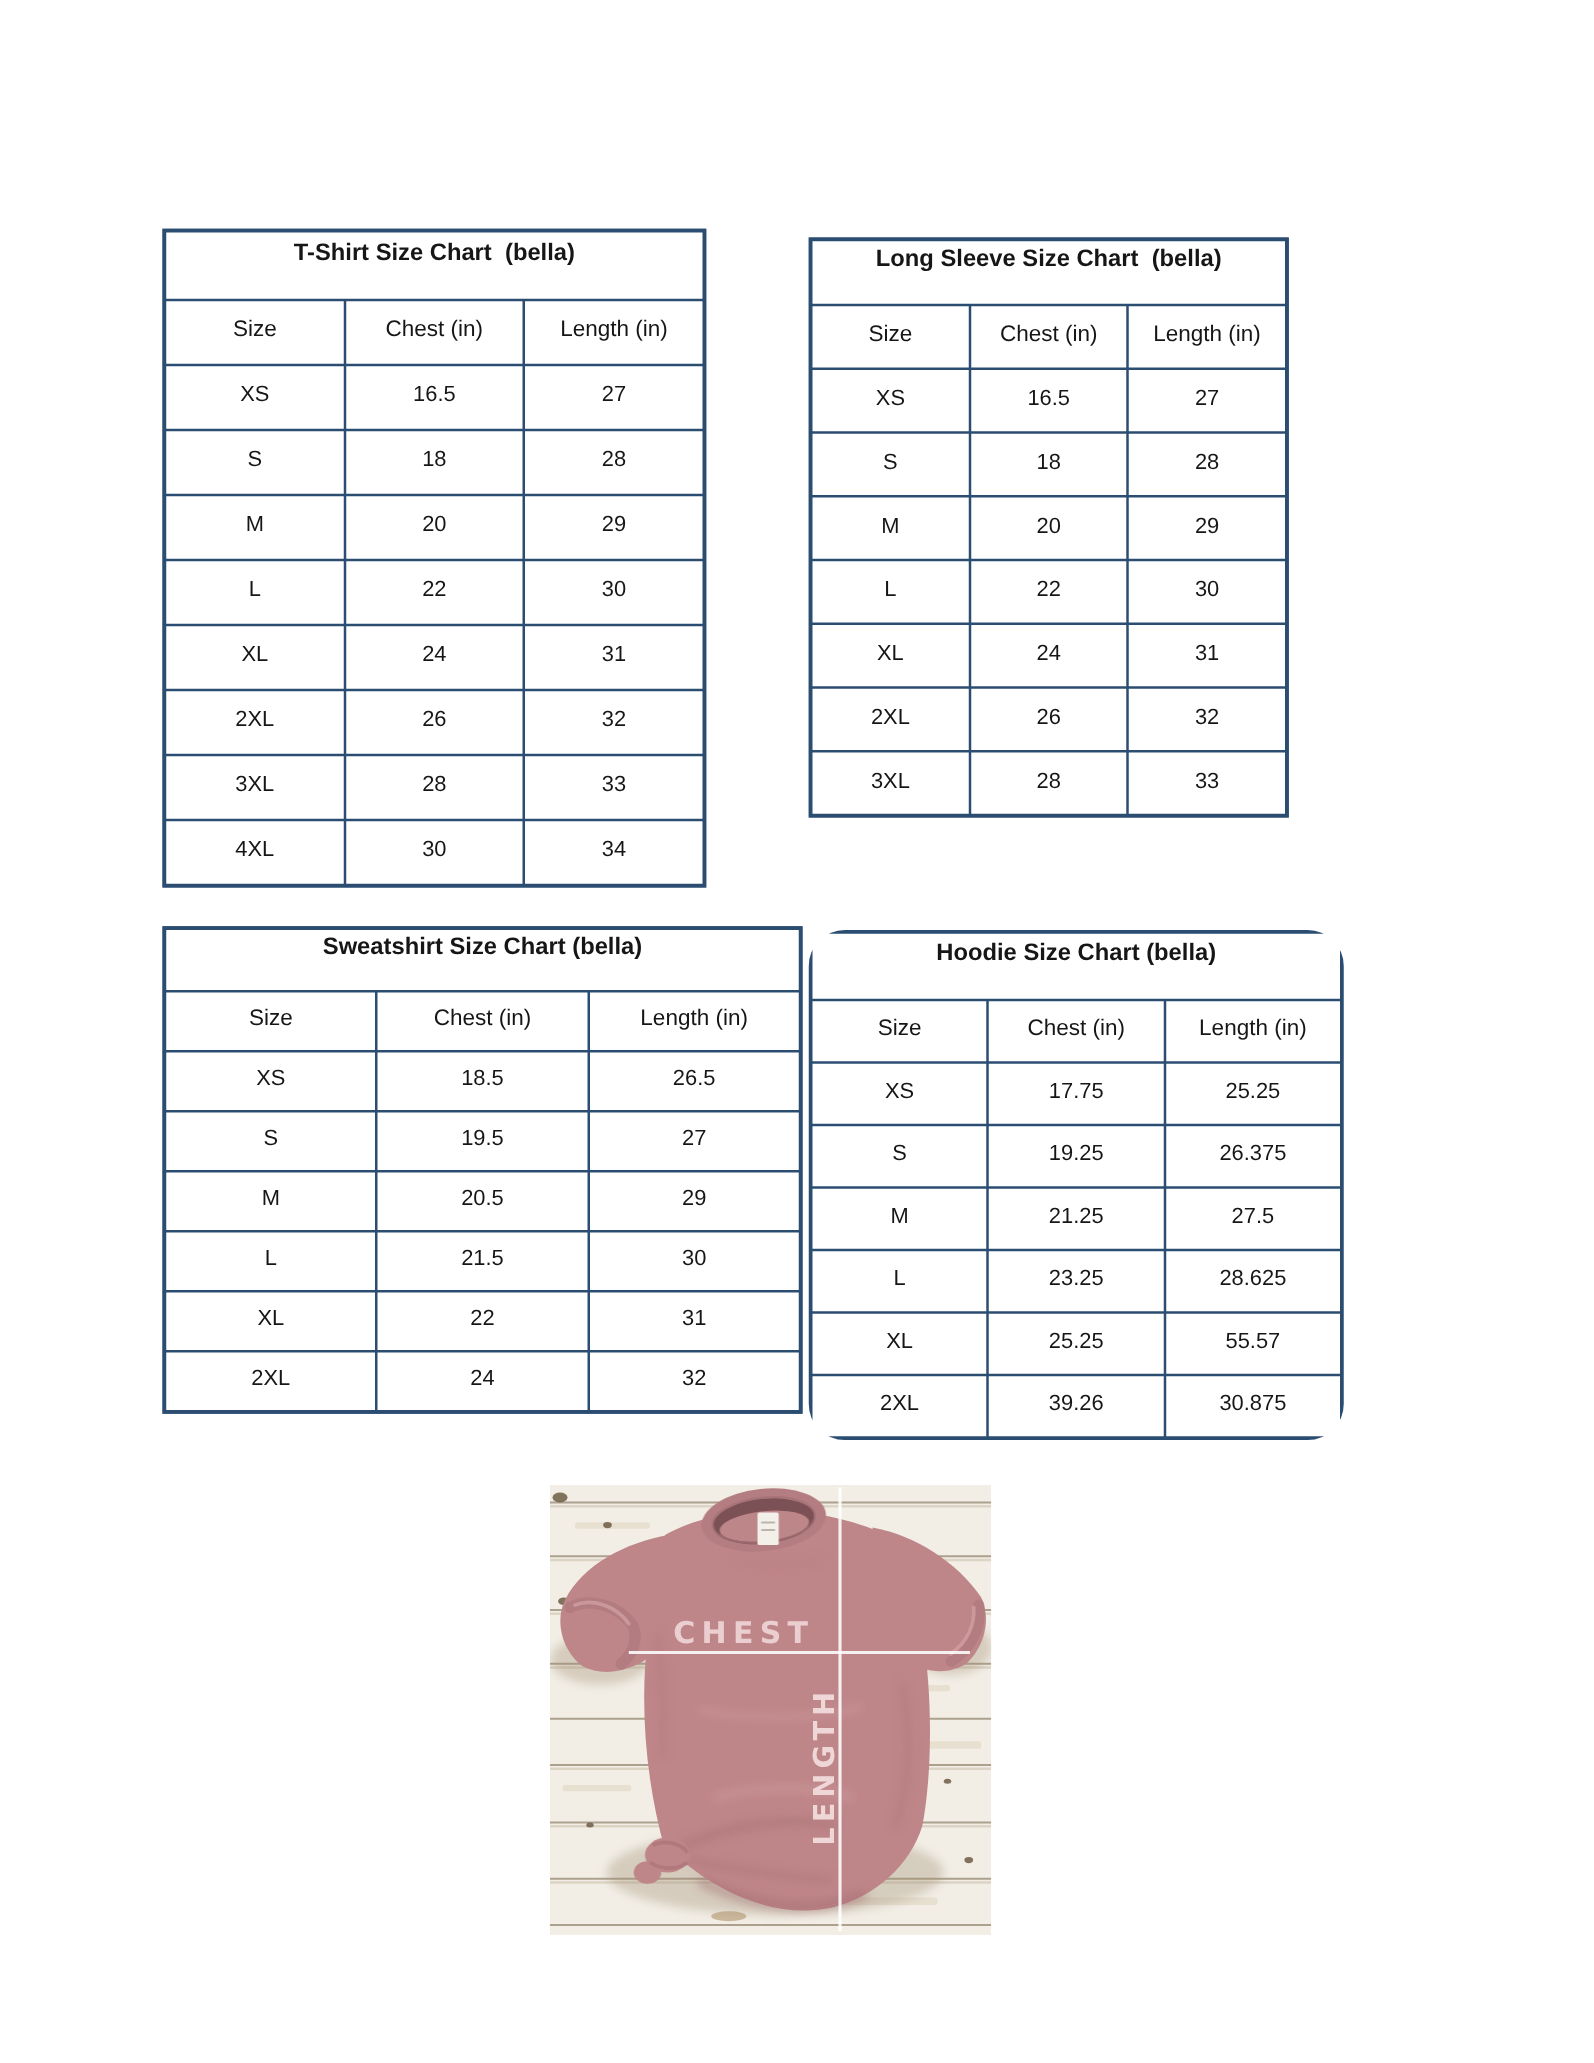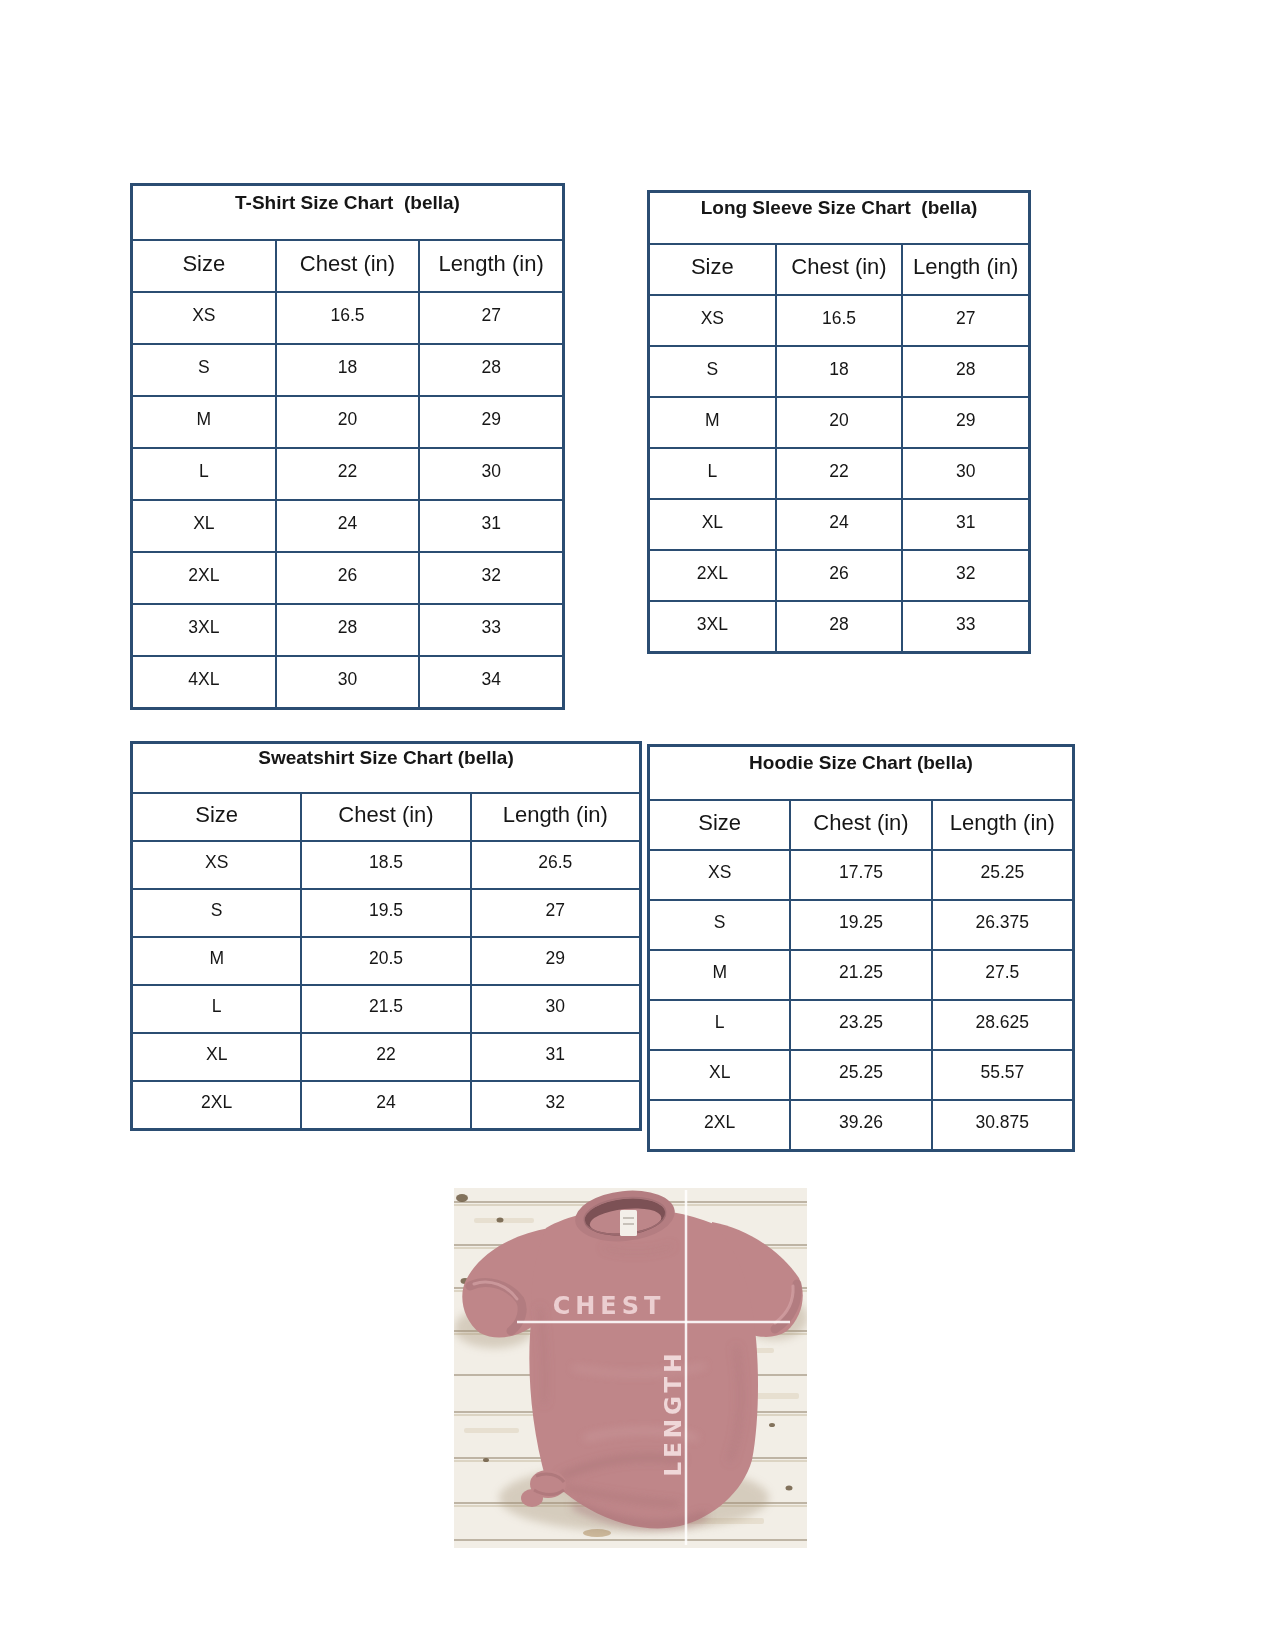--- a/index.html
+++ b/index.html
@@ -23,23 +23,23 @@
     font-weight:bold;font-size:19px;
     white-space:pre-wrap;
     padding-bottom:20px;box-sizing:border-box;
   }
   .cell{
     background:#ffffff;
     display:flex;align-items:center;justify-content:center;
     font-size:17.5px;
     padding-bottom:5px;box-sizing:border-box;
   }
-  .cell.hdr{font-size:22px;}
+  .cell.hdr{font-size:18px;}
   .photo{
-    position:absolute;left:454px;top:1188px;width:297px;height:360px;
+    position:absolute;left:440px;top:1188px;width:297px;height:360px;
   }
   .photo svg{display:block;}
 </style>
 </head>
 <body>
 
 <section class="size-table" style="left:130px;top:183px;width:435px;grid-template-rows:53px repeat(9,50px);">
   <div class="tbl-title">T-Shirt Size Chart  (bella)</div>
   <div class="cell hdr">Size</div>
   <div class="cell hdr">Chest (in)</div>
@@ -116,21 +116,21 @@
   <div class="cell">21.5</div>
   <div class="cell">30</div>
   <div class="cell">XL</div>
   <div class="cell">22</div>
   <div class="cell">31</div>
   <div class="cell">2XL</div>
   <div class="cell">24</div>
   <div class="cell">32</div>
 </section>
 
-<section class="size-table" style="left:647px;top:744px;width:428px;grid-template-rows:52px repeat(7,48px);">
+<section class="size-table" style="left:647px;top:744px;width:428px;grid-template-rows:52px repeat(7,48px);border-radius:29px;">
   <div class="tbl-title">Hoodie Size Chart (bella)</div>
   <div class="cell hdr">Size</div>
   <div class="cell hdr">Chest (in)</div>
   <div class="cell hdr">Length (in)</div>
   <div class="cell">XS</div>
   <div class="cell">17.75</div>
   <div class="cell">25.25</div>
   <div class="cell">S</div>
   <div class="cell">19.25</div>
   <div class="cell">26.375</div>

